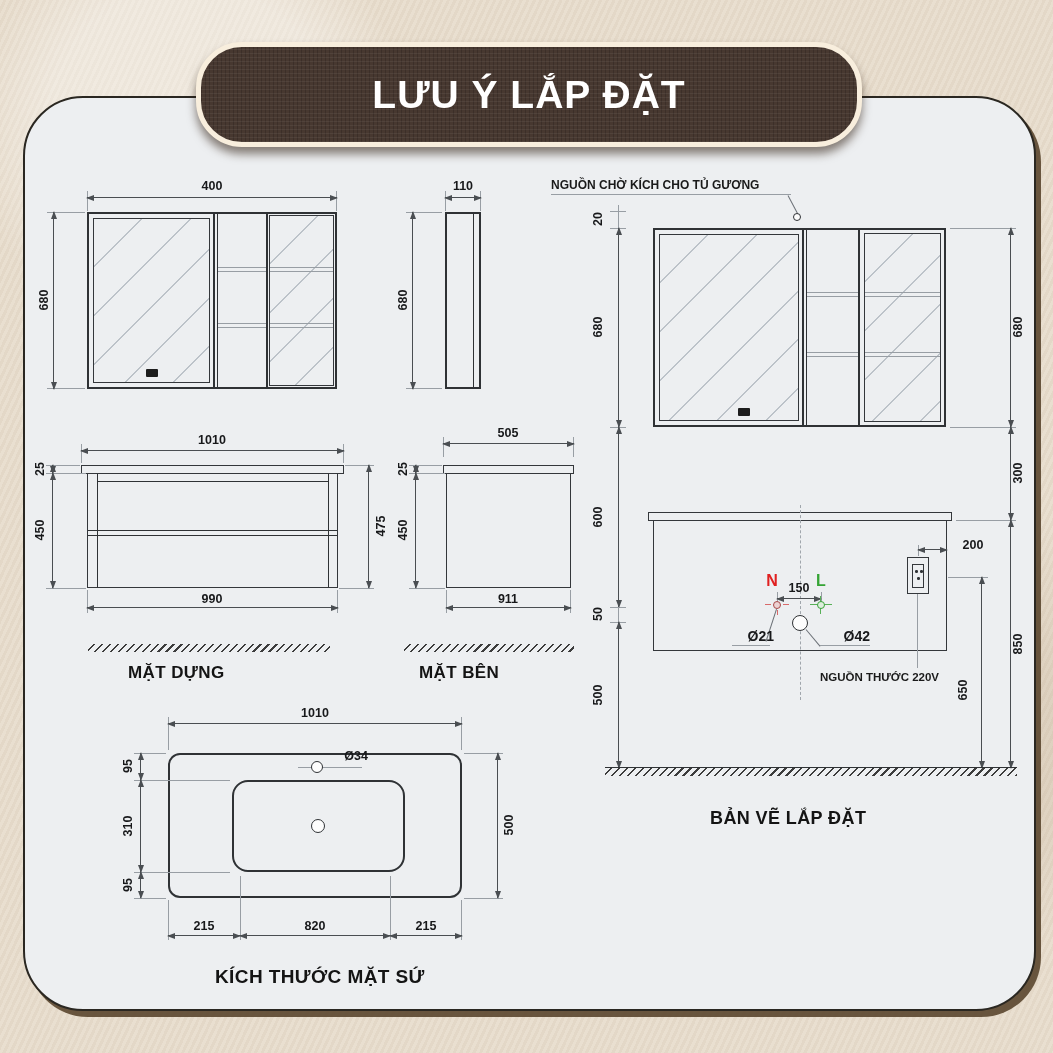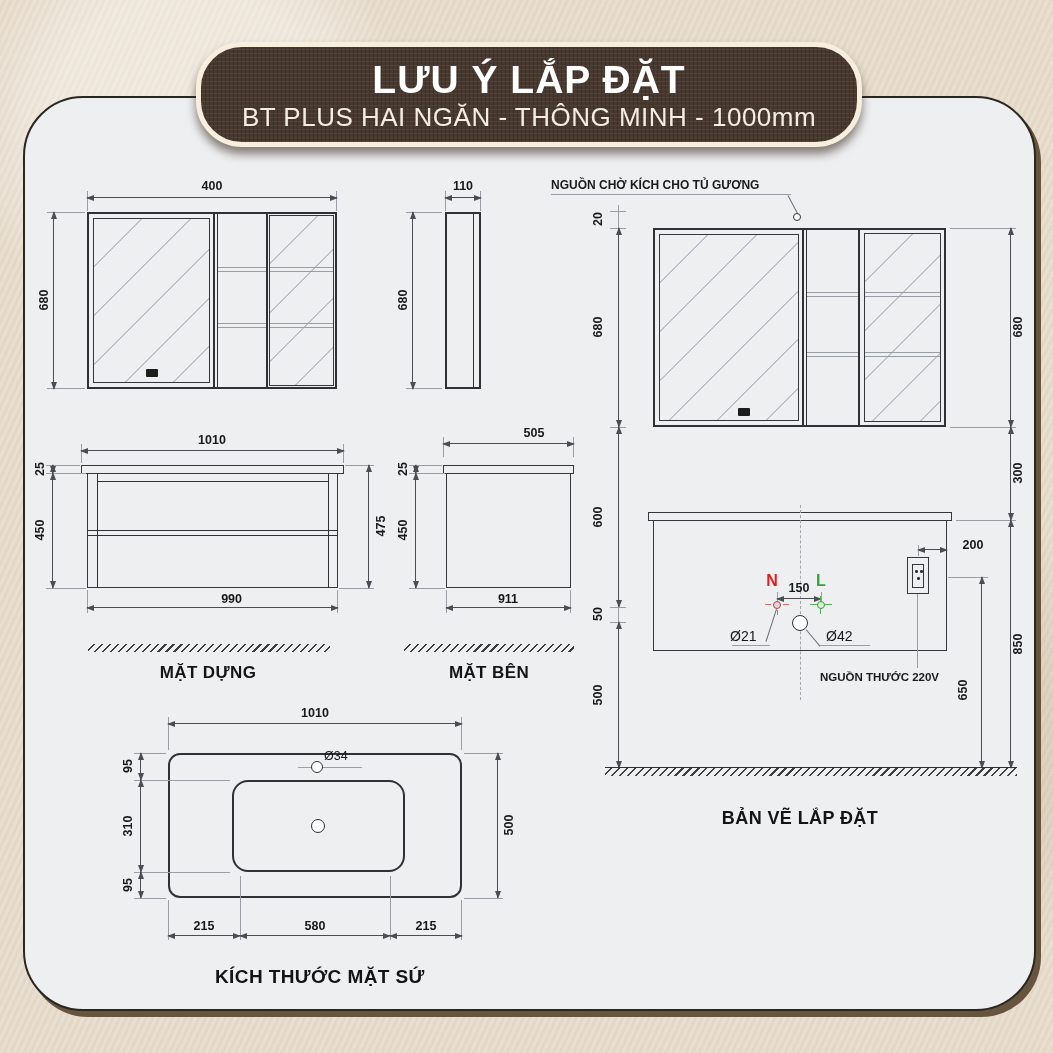--- a/index.html
+++ b/index.html
@@ -41,35 +41,34 @@
   .dimh::before{content:"";position:absolute;left:-1px;top:-3.5px;border-top:3px solid transparent;border-bottom:3px solid transparent;border-right:8px solid #4a4e52;}
   .dimh::after{content:"";position:absolute;right:-1px;top:-3.5px;border-top:3px solid transparent;border-bottom:3px solid transparent;border-left:8px solid #4a4e52;}
   .dimv{position:absolute;width:0;border-left:1.2px solid #4a4e52;}
   .dimv::before{content:"";position:absolute;top:-1px;left:-3.5px;border-left:3px solid transparent;border-right:3px solid transparent;border-bottom:8px solid #4a4e52;}
   .dimv::after{content:"";position:absolute;bottom:-1px;left:-3.5px;border-left:3px solid transparent;border-right:3px solid transparent;border-top:8px solid #4a4e52;}
   .dlab{position:absolute;width:60px;height:14px;line-height:14px;text-align:center;
         font-size:12.5px;font-weight:bold;color:#17181a;}
   .vlab{position:absolute;width:44px;height:14px;line-height:14px;text-align:center;
         font-size:12.5px;font-weight:bold;color:#17181a;transform:rotate(-90deg);}
   .seclab{position:absolute;font-size:17px;font-weight:800;color:#141414;letter-spacing:.4px;
-          text-align:center;white-space:nowrap;}
+          white-space:nowrap;}
   .notelab{position:absolute;font-size:12px;font-weight:bold;color:#1a1a1a;white-space:nowrap;}
-  .philab{position:absolute;font-size:14px;font-weight:normal;color:#17181a;width:44px;text-align:left;}
+  .philab{position:absolute;font-size:14px;font-weight:bold;color:#17181a;width:44px;text-align:right;}
   .nlab{position:absolute;font-size:16px;font-weight:bold;width:20px;text-align:center;}
 </style>
 </head>
 <body>
 
 <div id="page">
 
   <div id="card"></div>
 
   <div id="banner">
     <div class="t1">LƯU Ý LẮP ĐẶT</div>
-    <div class="t2">BT PLUS HAI NGĂN - THÔNG MINH - 1000mm</div>
   </div>
 
   <div class="abs">
     <div class="xln" style="left:87px;top:191px;width:1px;height:20px;"></div>
     <div class="xln" style="left:336px;top:191px;width:1px;height:20px;"></div>
     <div class="dimh" style="left:87px;top:197px;width:250px;"></div>
     <div class="dlab" style="left:182px;top:179px;">400</div>
 
     <div class="xln" style="left:47px;top:212px;width:38px;height:1px;"></div>
     <div class="xln" style="left:47px;top:388px;width:38px;height:1px;"></div>
@@ -131,31 +130,31 @@
     <div class="vlab" style="left:18px;top:523px;">450</div>
 
     <div class="xln" style="left:345px;top:465px;width:29px;height:1px;"></div>
     <div class="xln" style="left:339px;top:588px;width:35px;height:1px;"></div>
     <div class="dimv" style="left:368px;top:465px;height:123px;"></div>
     <div class="vlab" style="left:359px;top:519px;">475</div>
 
     <div class="xln" style="left:87px;top:590px;width:1px;height:23px;"></div>
     <div class="xln" style="left:337px;top:590px;width:1px;height:23px;"></div>
     <div class="dimh" style="left:87px;top:607px;width:251px;"></div>
-    <div class="dlab" style="left:182px;top:592px;text-align:right;">990</div>
+    <div class="dlab" style="left:182px;top:592px;">990</div>
 
     <div class="ground" style="left:88px;top:644px;width:242px;"></div>
     <div class="seclab" style="left:128px;top:663px;width:160px;">MẶT DỰNG</div>
   </div>
 
   <div class="abs">
     <div class="xln" style="left:443px;top:437px;width:1px;height:20px;"></div>
     <div class="xln" style="left:573px;top:437px;width:1px;height:20px;"></div>
     <div class="dimh" style="left:443px;top:443px;width:131px;"></div>
-    <div class="dlab" style="left:504px;top:426px;">505</div>
+    <div class="dlab" style="left:478px;top:426px;">505</div>
 
     <div class="rect1" style="left:443px;top:465px;width:131px;height:9px;"></div>
     <div class="rect1" style="left:446px;top:473px;width:125px;height:115px;"></div>
 
     <div class="xln" style="left:409px;top:465px;width:33px;height:1px;"></div>
     <div class="xln" style="left:409px;top:473px;width:36px;height:1px;"></div>
     <div class="xln" style="left:409px;top:588px;width:36px;height:1px;"></div>
     <div class="dimv" style="left:415px;top:465px;height:8px;"></div>
     <div class="vlab" style="left:381px;top:462px;">25</div>
     <div class="dimv" style="left:415px;top:473px;height:115px;"></div>
@@ -199,21 +198,21 @@
     <div class="dimv" style="left:497px;top:753px;height:145px;"></div>
     <div class="vlab" style="left:487px;top:818px;">500</div>
 
     <div class="xln" style="left:168px;top:900px;width:1px;height:40px;"></div>
     <div class="xln" style="left:240px;top:876px;width:1px;height:64px;"></div>
     <div class="xln" style="left:390px;top:876px;width:1px;height:64px;"></div>
     <div class="xln" style="left:461px;top:900px;width:1px;height:40px;"></div>
     <div class="dimh" style="left:168px;top:935px;width:72px;"></div>
     <div class="dlab" style="left:174px;top:919px;">215</div>
     <div class="dimh" style="left:240px;top:935px;width:150px;"></div>
-    <div class="dlab" style="left:285px;top:919px;">580</div>
+    <div class="dlab" style="left:285px;top:919px;">820</div>
     <div class="dimh" style="left:390px;top:935px;width:72px;"></div>
     <div class="dlab" style="left:396px;top:919px;">215</div>
 
     <div class="seclab" style="left:215px;top:966px;width:200px;font-size:19px;">KÍCH THƯỚC MẶT SỨ</div>
   </div>
 
   <div class="abs">
 
     <div class="notelab" style="left:551px;top:178px;">NGUỒN CHỜ KÍCH CHO TỦ GƯƠNG</div>
     <div class="xln" style="left:551px;top:194px;width:240px;height:1px;"></div>

